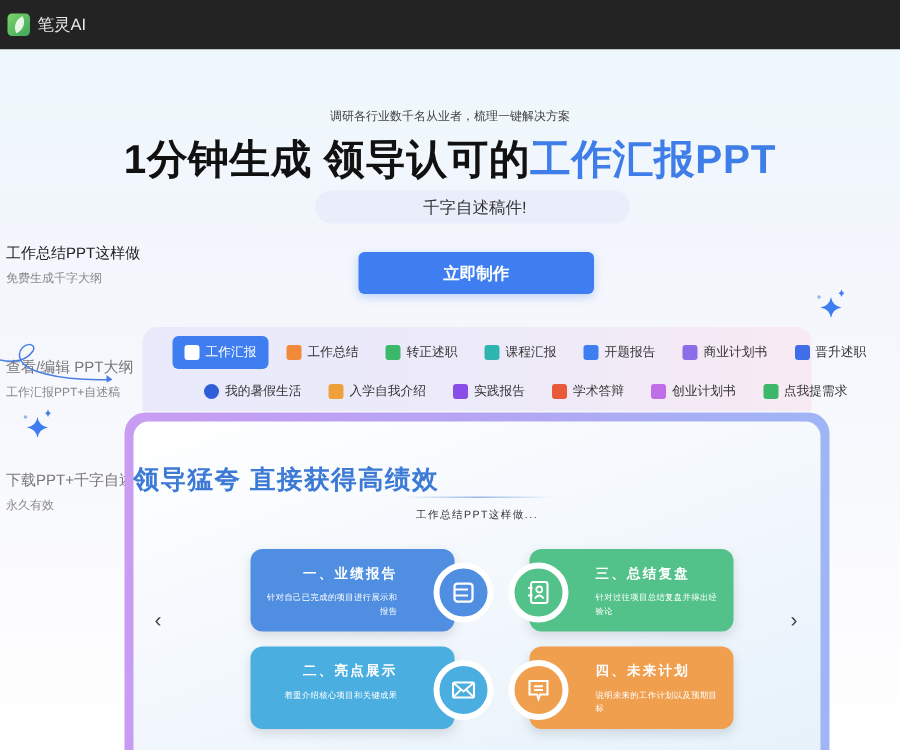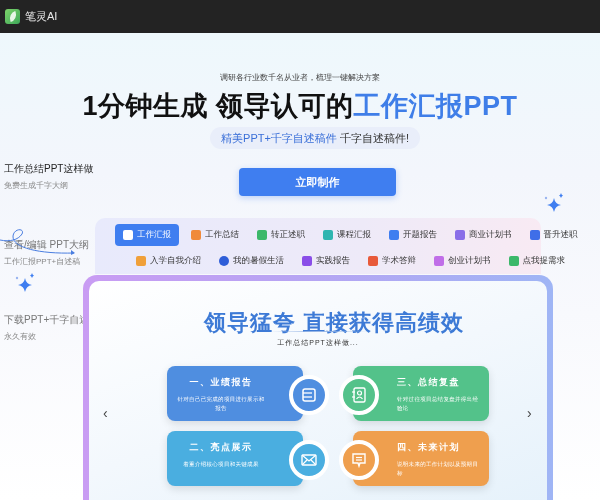--- a/index.html
+++ b/index.html
@@ -89,22 +89,22 @@
     border-radius: 14px 14px 0 0;
     background: linear-gradient(90deg, #c99cf3 0%, #b5a5f3 50%, #9fb5f5 100%);
     padding: 6px 6px 0 6px;
   }
   .preview-inner {
     width: 100%; height: 100%; border-radius: 10px 10px 0 0;
     background: linear-gradient(160deg, #ffffff 0%, #f3f8fd 50%, #e6f2fb 100%);
     position: relative;
   }
   .pv-title {
-    position: absolute; left: 16px; top: 27px; width: 100%; text-align: center;
-    font-size: 22px; font-weight: bold; color: #3d7ad6; letter-spacing: 1px;
+    position: absolute; left: 0; top: 27px; width: 100%; text-align: left;
+    font-size: 17px; font-weight: bold; color: #3d7ad6; letter-spacing: 1px;
   }
   .pv-underline {
     position: absolute; left: 180px; top: 50px; width: 100px; height: 1px;
     background: linear-gradient(90deg, transparent, #9ab8e6, transparent);
   }
   .pv-sub {
     position: absolute; left: 0; top: 57px; width: 100%; text-align: center;
     font-size: 7px; color: #333; letter-spacing: 1px;
   }
   .arrow {
@@ -116,21 +116,21 @@
   .card {
     position: absolute; width: 136px; height: 55px; border-radius: 8px;
     color: #fff; box-shadow: 0 3px 8px rgba(0,0,0,0.12);
   }
   .card .c-title { font-size: 9px; font-weight: bold; letter-spacing: 1.5px; }
   .card .c-desc { font-size: 5.5px; line-height: 9px; margin-top: 6px; letter-spacing: 0.3px; }
   .card .circle {
     position: absolute; top: 9px; width: 40px; height: 40px; border-radius: 50%;
     border: 4px solid #fff; display: flex; align-items: center; justify-content: center;
   }
-  .card.left-card { padding: 10px 38px 0 10px; text-align: center; }
+  .card.left-card { padding: 10px 38px 0 10px; text-align: right; }
   .card.left-card .circle { right: -26px; }
   .card.right-card { padding: 10px 10px 0 44px; text-align: left; }
   .card.right-card .circle { left: -14px; }
 
   .card1 { left: 78px; top: 85px; background: #4f8ee0; }
   .card1 .circle { background: #4f8ee0; }
   .card2 { left: 78px; top: 150px; background: #4aaee0; }
   .card2 .circle { background: #4aaee0; }
   .card3 { left: 264px; top: 85px; background: #53c28a; }
   .card3 .circle { background: #53c28a; }
@@ -145,21 +145,20 @@
   <span class="logo-text">笔灵AI</span>
 </div>
 
 <div class="hero"></div>
 
 <div class="subtitle-small">调研各行业数千名从业者，梳理一键解决方案</div>
 <div class="main-title">
   <span>1分钟生成 领导认可的</span><span class="hl">工作汇报PPT</span>
 </div>
 <div class="pill">
-  <span class="blue">精美PPT+千字自述稿件</span>
   <span class="gray">千字自述稿件!</span>
 </div>
 <div class="cta">立即制作</div>
 
 <div class="steps step1">
   <div class="step-title">工作总结PPT这样做</div>
   <div class="step-sub">免费生成千字大纲</div>
 </div>
 <div class="steps step2">
   <div class="step-title">查看/编辑 PPT大纲</div>
@@ -211,26 +210,26 @@
         <span class="ticon" style="background:#8a6ee8"></span>
         <span>商业计划书</span>
       </div>
     <div class="tab">
         <span class="ticon" style="background:#3f6ee8"></span>
         <span>晋升述职</span>
       </div>
   </div>
   <div class="tab-row tab-row2">
     <div class="tab">
+        <span class="ticon" style="background:#2f5ed8;border-radius:50%"></span>
+        <span>我的暑假生活</span>
+      </div>
+    <div class="tab">
         <span class="ticon" style="background:#f0a03a"></span>
         <span>入学自我介绍</span>
-      </div>
-    <div class="tab">
-        <span class="ticon" style="background:#2f5ed8;border-radius:50%"></span>
-        <span>我的暑假生活</span>
       </div>
     <div class="tab">
         <span class="ticon" style="background:#8a4ee8"></span>
         <span>实践报告</span>
       </div>
     <div class="tab">
         <span class="ticon" style="background:#e85a3a"></span>
         <span>学术答辩</span>
       </div>
     <div class="tab">

